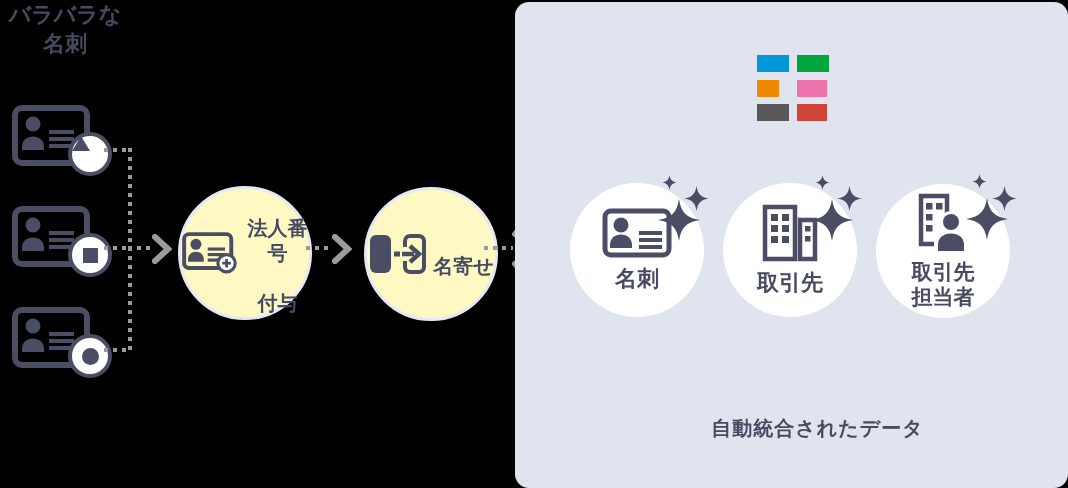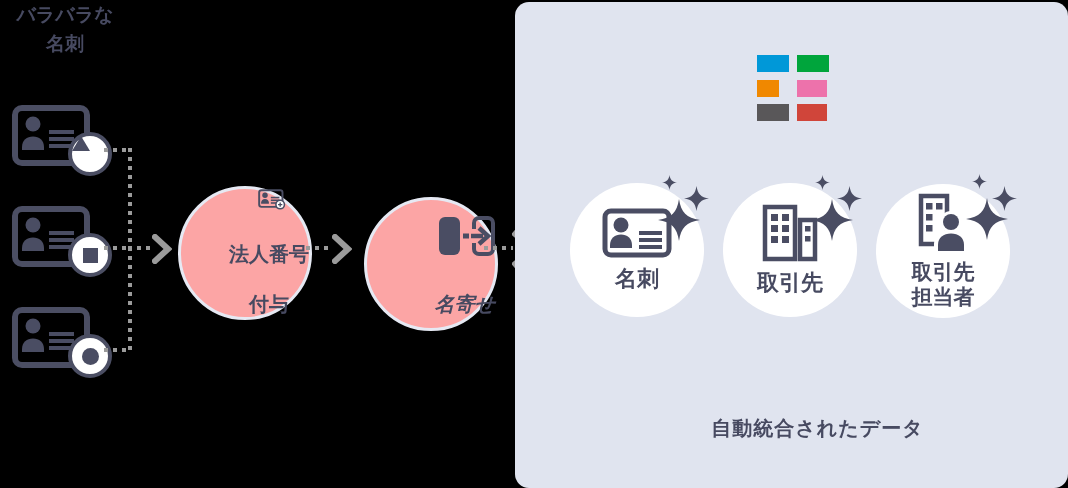--- a/index.html
+++ b/index.html
@@ -23,32 +23,32 @@
   .shape-circle{width:17px;height:17px;background:#4a4d63;border-radius:50%;}
   
   .dot-h{position:absolute;height:4px;
     background:repeating-linear-gradient(90deg,#9b9b9b 0 4px,transparent 4px 9px);}
   .dot-v{position:absolute;width:4px;
     background:repeating-linear-gradient(180deg,#9b9b9b 0 4px,transparent 4px 9px);}
   .chev{position:absolute;}
   
   .process-circle{
     position:absolute;width:128px;height:128px;border-radius:50%;
-    background:#fca5a5;border:3px solid #e6e9f3;
-    display:flex;flex-direction:column;align-items:flex-end;justify-content:center;gap:7px;
+    background:#fef9c3;border:3px solid #e6e9f3;
+    display:flex;flex-direction:row;align-items:center;justify-content:center;gap:7px;
   }
   .step-label{
     font-weight:bold;color:#474a61;font-size:20px;line-height:25px;
     text-align:center;white-space:pre-line;
   }
   
   .caption{
     position:absolute;font-weight:bold;color:#474a61;text-align:center;
   }
-  #caption-left{left:0;top:394;width:130px;font-size:19px;line-height:29px;}
+  #caption-left{left:0;top:394;width:130px;font-size:22px;line-height:29px;}
   #caption-mid{left:172px;top:397;width:350px;font-size:23px;line-height:29px;}
   
   #panel{
     position:absolute;left:515px;top:2px;width:553px;height:486px;
     background:#e0e4ef;border-radius:14px;
   }
   .logo-block{position:absolute;}
   .result-circle{
     position:absolute;width:134px;height:134px;border-radius:50%;background:#fff;
     display:flex;flex-direction:column;align-items:center;justify-content:center;gap:8px;
@@ -129,21 +129,21 @@
       <span>法人番号</span><br>
       <span>付与</span>
     </div>
   </div>
 
   <div class="dot-h" style="left:306px;top:246px;width:27px;"></div>
   <svg class="chev" style="left:332px;top:234px;" width="20" height="30" viewBox="0 0 20 30">
     <polyline points="3,3 16,15 3,27" fill="none" stroke="#9b9b9b" stroke-width="6" stroke-linecap="square"></polyline>
   </svg>
 
-  <div class="process-circle" style="left:364px;top:197px;font-style:italic;">
+  <div class="process-circle" style="left:364px;top:187px;">
     <svg width="58" height="48" viewBox="0 0 58 48">
       <rect x="2" y="5" width="21" height="38" rx="6" fill="#4a4d63"></rect>
       <rect x="26" y="21.5" width="6" height="5" fill="#4a4d63"></rect>
       <path d="M37 17 v-6 a5 5 0 0 1 5-5 h9 a5 5 0 0 1 5 5 v26 a5 5 0 0 1 -5 5 h-9 a5 5 0 0 1 -5-5 v-6" fill="none" stroke="#4a4d63" stroke-width="4"></path>
       <path d="M34 24 h12" stroke="#4a4d63" stroke-width="4.5" fill="none"></path>
       <polyline points="42,16 51,24 42,32" fill="none" stroke="#4a4d63" stroke-width="4.5"></polyline>
     </svg>
     <div class="step-label">
       <span>名寄せ</span>
     </div>

